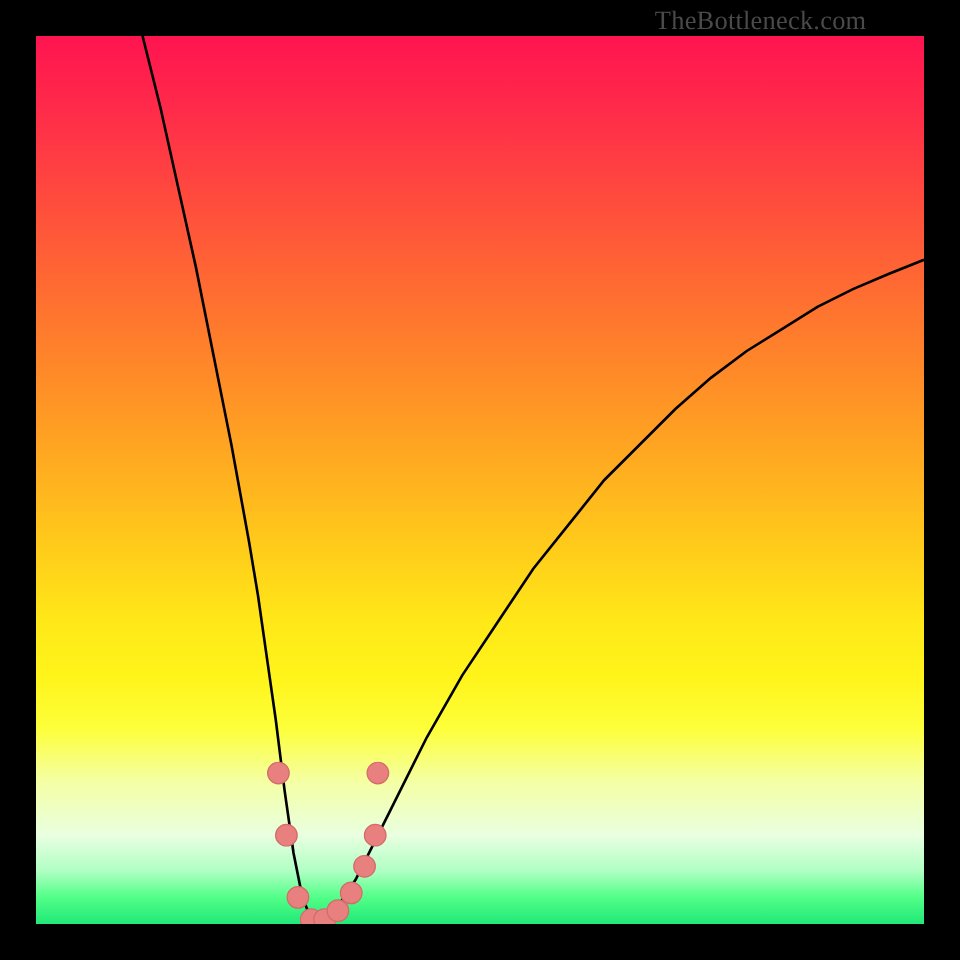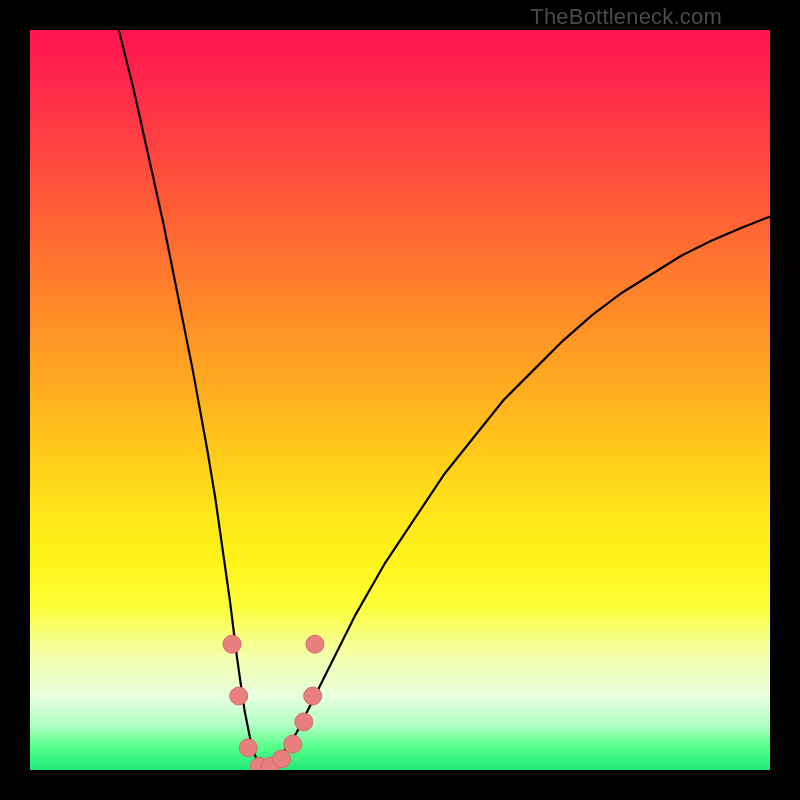--- a/index.html
+++ b/index.html
@@ -9,20 +9,21 @@
     height: 800px;
     overflow: hidden;
     background: #000;
     font-family: Arial, Helvetica, sans-serif;
   }
   .frame {
     position: relative;
     width: 732px;
     height: 800px;
     background: #000;
+    font-family: Liberation Serif, serif;
   }
   .watermark {
     position: absolute;
     top: 4px;
     right: 10px;
     font-size: 22px;
     font-weight: 500;
     color: #4a4a4a;
     letter-spacing: 0.2px;
     z-index: 50;

